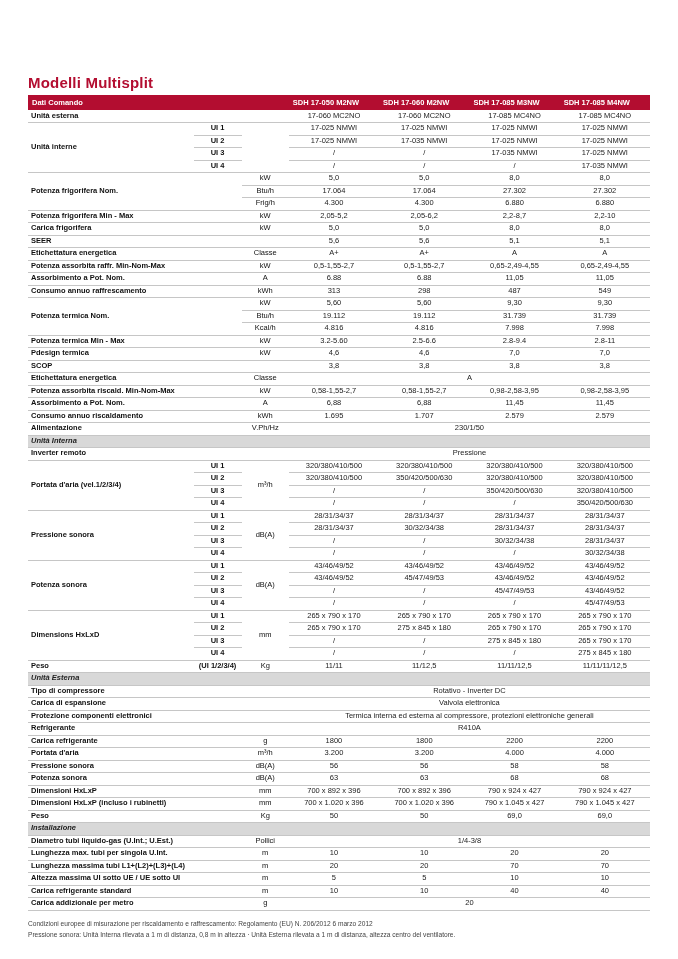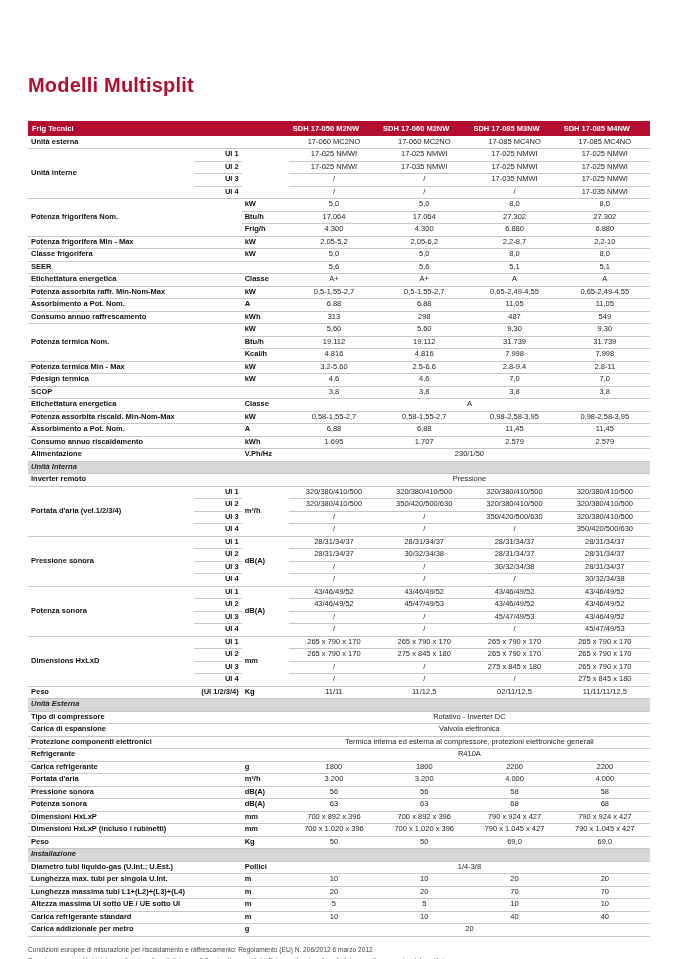--- a/index.html
+++ b/index.html
@@ -1,27 +1,27 @@
 <!DOCTYPE html>
 <html style="--accent: #b30d30; --section-bg: #d8d8d8; --border: #c6c6c6;"><head>
 <meta charset="utf-8">
 <style>
   :root { --accent:#b30d30; --section-bg:#d8d8d8; --border:#c6c6c6; }
   html,body{margin:0;padding:0;}
   body{width:678px;height:959px;background:#ffffff;font-family:"Liberation Sans",sans-serif;}
   .page{width:678px;height:959px;padding:74px 28px 0;box-sizing:border-box;}
-  .title{color:var(--accent);font-size:20px;font-weight:bold;letter-spacing:.2px;margin:0 0 24px;}
+  .title{color:var(--accent);font-size:15px;font-weight:bold;letter-spacing:.2px;margin:0 0 4px;}
   table.spec{width:622px;border-collapse:collapse;table-layout:fixed;}
   .c-label{width:165px}.c-sub{width:48px}.c-unit{width:47px}.c-m{width:90px}
   thead td{background:var(--accent);color:#fff;font-weight:bold;font-size:7.5px;padding:3px 4px;height:13px;box-sizing:border-box;border:none;}
   thead td.h-model{}
   tbody td{font-size:7.5px;color:#222;border-bottom:1px solid var(--border);padding:0 3px;height:12.5px;box-sizing:border-box;vertical-align:middle;line-height:1.15;}
   td.lbl{font-weight:bold;color:#111;text-align:left;}
-  td.sub{font-weight:bold;color:#111;text-align:right;}
-  td.unit{font-weight:bold;color:#111;margin-top:27px;}
+  td.sub{font-weight:bold;color:#111;text-align:center;}
+  td.unit{font-weight:normal;color:#111;text-align:center;margin-top:27px;}
   td.val{text-align:center;}
   tr[data-name="section-row"] td{background:var(--section-bg);font-weight:bold;color:#222;font-style:italic;}
   .notes{margin-top:8px;}
   .notes p{margin:0 0 2px;font-size:6.6px;color:#444;line-height:1.5;}
 </style>
 </head>
 <body>
 
 <div class="page" data-name="page">
   <h1 class="title" data-name="page-title">Modelli Multisplit</h1>
@@ -31,21 +31,21 @@
       <col class="c-label">
         <col class="c-sub">
         <col class="c-unit">
       <col class="c-m">
         <col class="c-m">
         <col class="c-m">
         <col class="c-m">
     </colgroup>
     <thead data-name="table-head">
         <tr data-name="table-header-row">
-          <td class="h-lbl" data-name="header-title-cell" colspan="3">Frig Tecnici</td>
+          <td class="h-lbl" data-name="header-title-cell" colspan="3">Dati Comando</td>
           <td class="h-model" data-name="model-header-cell">SDH 17-050 M2NW</td>
           <td class="h-model" data-name="model-header-cell">SDH 17-060 M2NW</td>
           <td class="h-model" data-name="model-header-cell">SDH 17-085 M3NW</td>
           <td class="h-model" data-name="model-header-cell">SDH 17-085 M4NW</td>
         </tr>
       </thead>
     <tbody data-name="table-body">
         <tr data-name="spec-row">
           <td class="lbl" data-name="row-label" colspan="2">Unità esterna</td>
           <td class="unit" data-name="row-unit"></td>
@@ -108,21 +108,21 @@
         </tr>
         <tr data-name="spec-row">
           <td class="lbl" data-name="row-label" colspan="2">Potenza frigorifera Min - Max</td>
           <td class="unit" data-name="row-unit">kW</td>
           <td class="val" data-name="value-cell">2,05-5,2</td>
           <td class="val" data-name="value-cell">2,05-6,2</td>
           <td class="val" data-name="value-cell">2,2-8,7</td>
           <td class="val" data-name="value-cell">2,2-10</td>
         </tr>
         <tr data-name="spec-row">
-          <td class="lbl" data-name="row-label" colspan="2">Classe frigorifera</td>
+          <td class="lbl" data-name="row-label" colspan="2">Carica frigorifera</td>
           <td class="unit" data-name="row-unit">kW</td>
           <td class="val" data-name="value-cell">5,0</td>
           <td class="val" data-name="value-cell">5,0</td>
           <td class="val" data-name="value-cell">8,0</td>
           <td class="val" data-name="value-cell">8,0</td>
         </tr>
         <tr data-name="spec-row">
           <td class="lbl" data-name="row-label" colspan="2">SEER</td>
           <td class="unit" data-name="row-unit"></td>
           <td class="val" data-name="value-cell">5,6</td>
@@ -369,21 +369,21 @@
           <td class="val" data-name="value-cell">/</td>
           <td class="val" data-name="value-cell">/</td>
           <td class="val" data-name="value-cell">275 x 845 x 180</td>
         </tr>
         <tr data-name="spec-row">
           <td class="lbl" data-name="row-label" colspan="1">Peso</td>
           <td class="sub" data-name="row-sub">(UI 1/2/3/4)</td>
           <td class="unit" data-name="row-unit">Kg</td>
           <td class="val" data-name="value-cell">11/11</td>
           <td class="val" data-name="value-cell">11/12,5</td>
-          <td class="val" data-name="value-cell">02/11/12,5</td>
+          <td class="val" data-name="value-cell">11/11/12,5</td>
           <td class="val" data-name="value-cell">11/11/11/12,5</td>
         </tr>
         <tr data-name="section-row">
           <td class="section" data-name="section-label" colspan="7">Unità Esterna</td>
         </tr>
         <tr data-name="spec-row">
           <td class="lbl" data-name="row-label" colspan="2">Tipo di compressore</td>
           <td class="unit" data-name="row-unit"></td>
           <td class="val" data-name="span-value-cell" colspan="4">Rotativo - Inverter DC</td>
         </tr>

